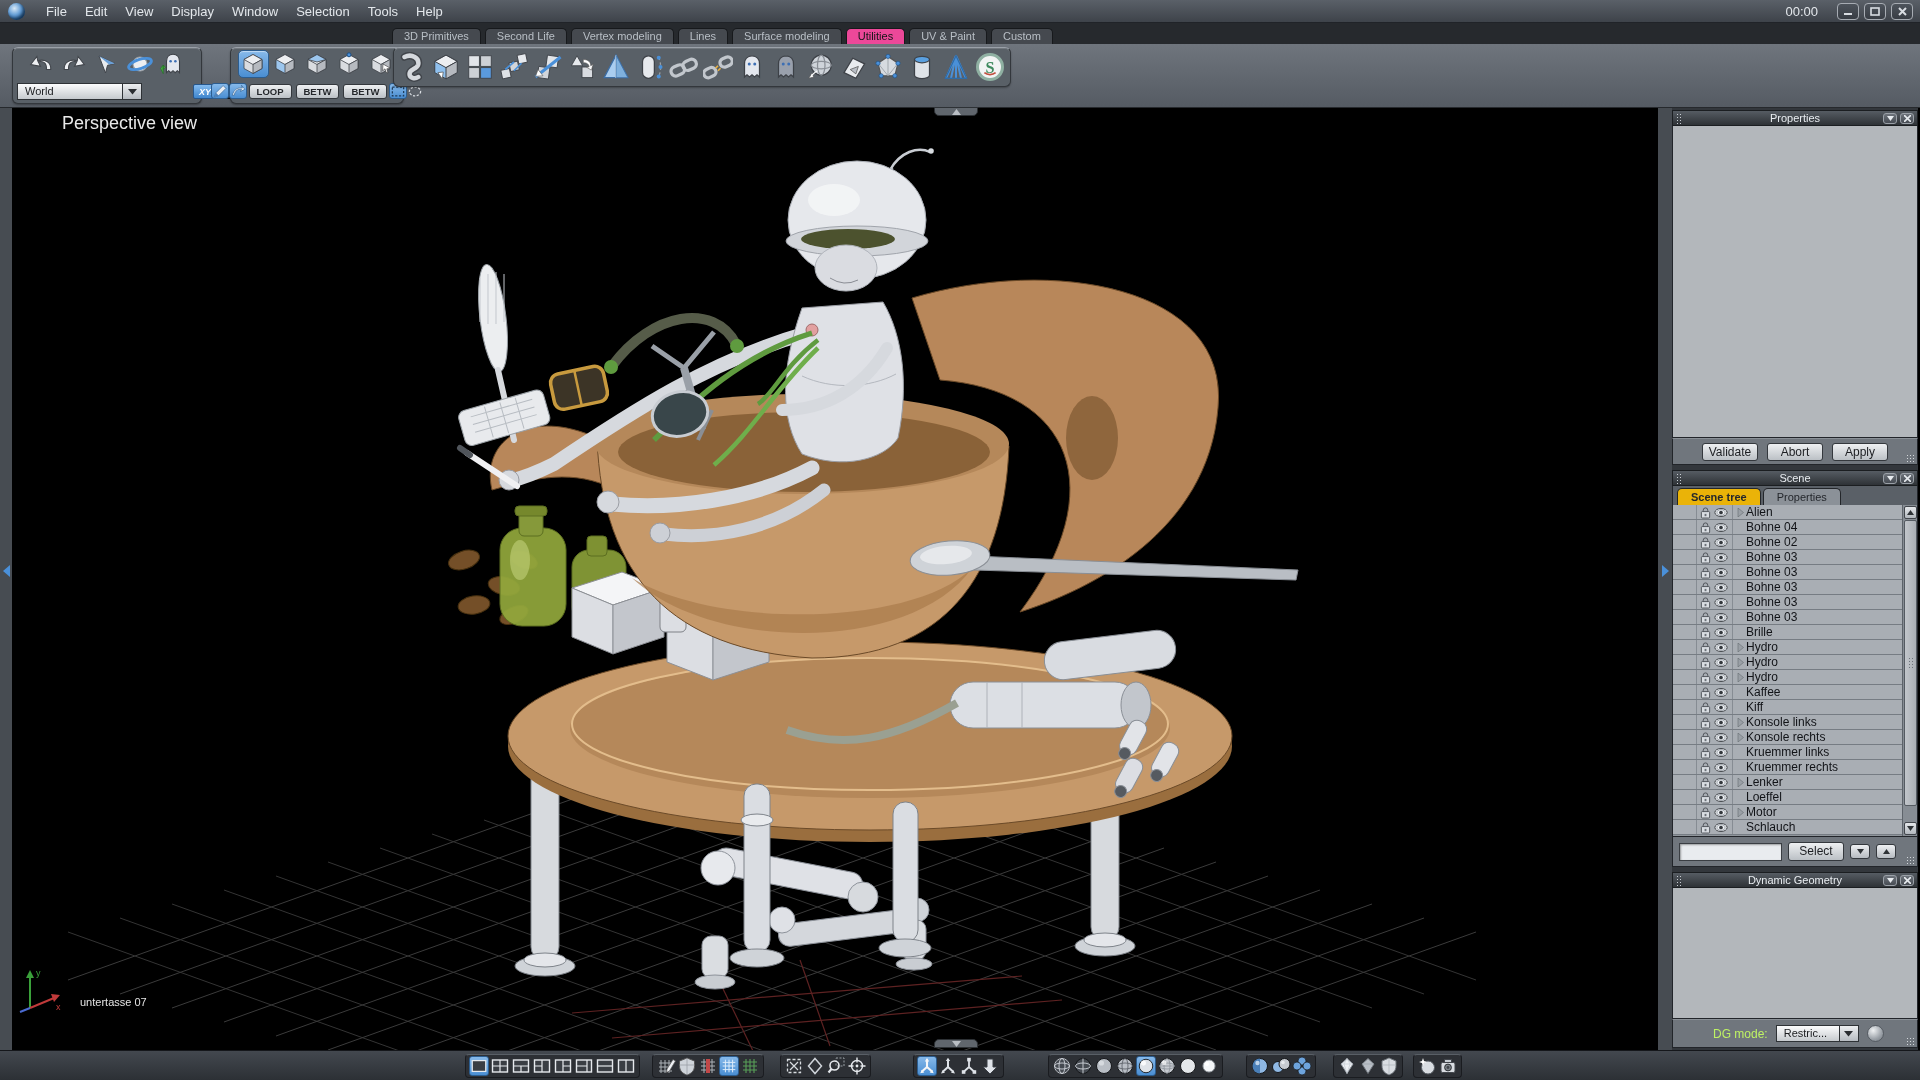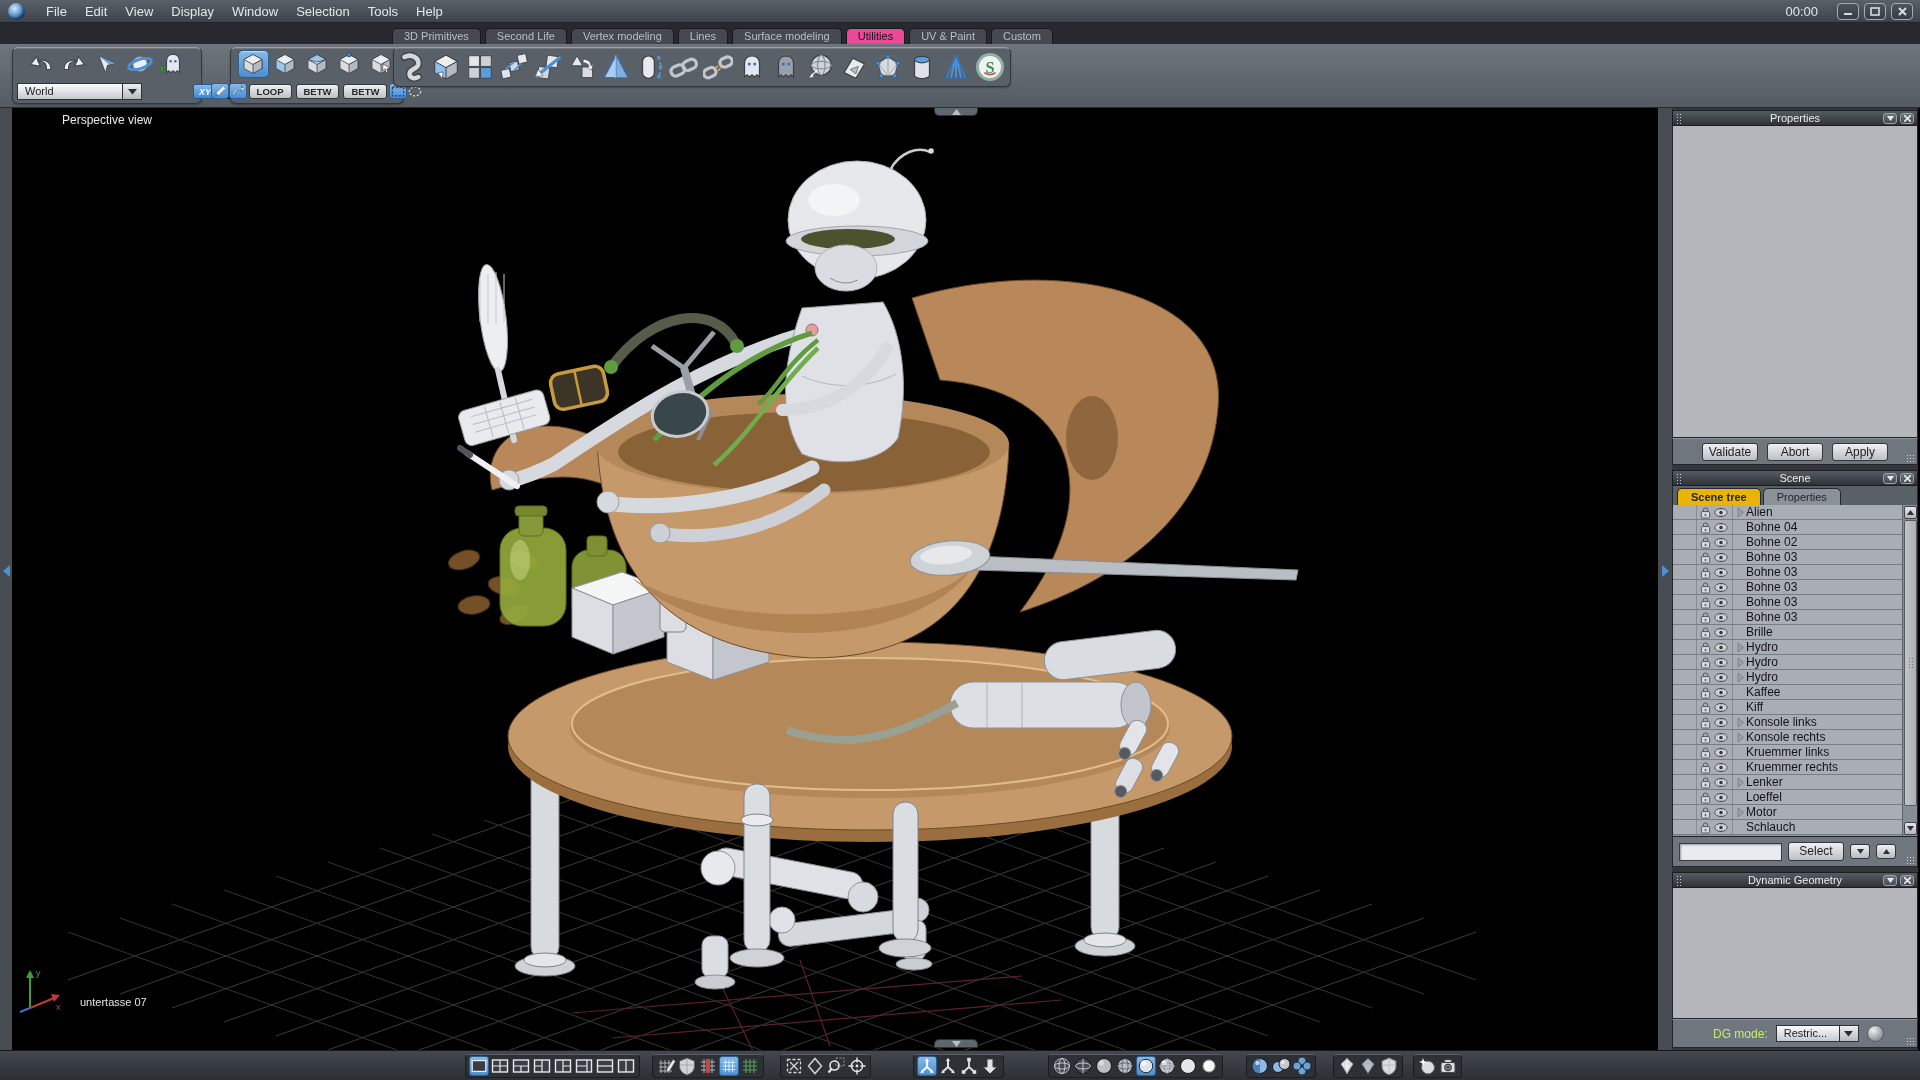--- a/index.html
+++ b/index.html
@@ -46,21 +46,21 @@
     font-size:11px; color:#1a1c1f; padding:0 7px; line-height:15px; }
   .dd-btn { width:19px; background:linear-gradient(#eceef0,#b6bbc1); border:1px solid #2e3236; border-left:none;
     display:flex; align-items:center; justify-content:center; }
   .axis-btn { height:15px; line-height:14px; padding:0 5px; font-size:9px; font-weight:bold; font-style:italic;
     border-radius:2px; margin-left:3px; }
   .axis-btn.on { background:linear-gradient(#83bbf0,#3f86cd); color:#fff; border:1px solid #27578c; }
   .axis-btn.off { background:#2b2f35; color:#ccd2d9; border:1px solid #15171a; border-top-color:#4d535c; font-style:normal; }
 
   
   #viewport { position:absolute; left:12px; top:108px; width:1646px; height:942px; background:#000; }
-  #vp-label { position:absolute; left:50px; top:5px; color:#e9e9e9; font-size:12px; }
+  #vp-label { position:absolute; left:50px; top:5px; color:#e9e9e9; font-size:18px; }
   #vp-status { position:absolute; left:68px; top:888px; color:#e4e4e4; font-size:11px; }
   #leftstrip { position:absolute; left:0; top:108px; width:12px; height:942px; background:#474c52; }
   #rightstrip { position:absolute; left:1658px; top:108px; width:14px; height:942px; background:#474c52; }
   .collapse-h { position:absolute; width:10px; height:22px; display:flex; align-items:center; justify-content:center; }
   .collapse-v { position:absolute; width:44px; height:9px; background:#60666d; border:1px solid #2d3135; border-radius:0 0 5px 5px;
     display:flex; align-items:center; justify-content:center; }
 
   
   #rightcol { position:absolute; left:1672px; top:108px; width:246px; height:942px; background:#33373c; }
   .phead { position:relative; height:16px; background:linear-gradient(#565c63,#2e3236);

